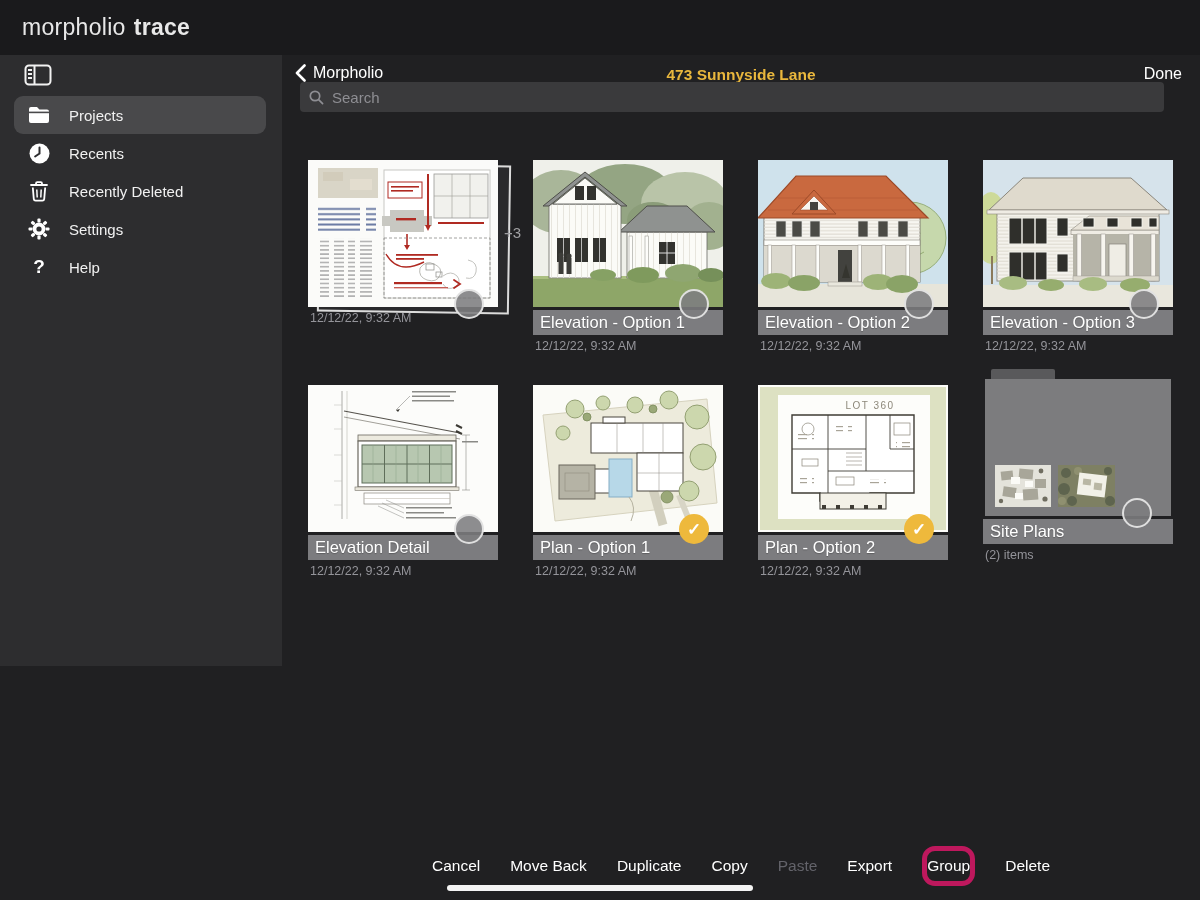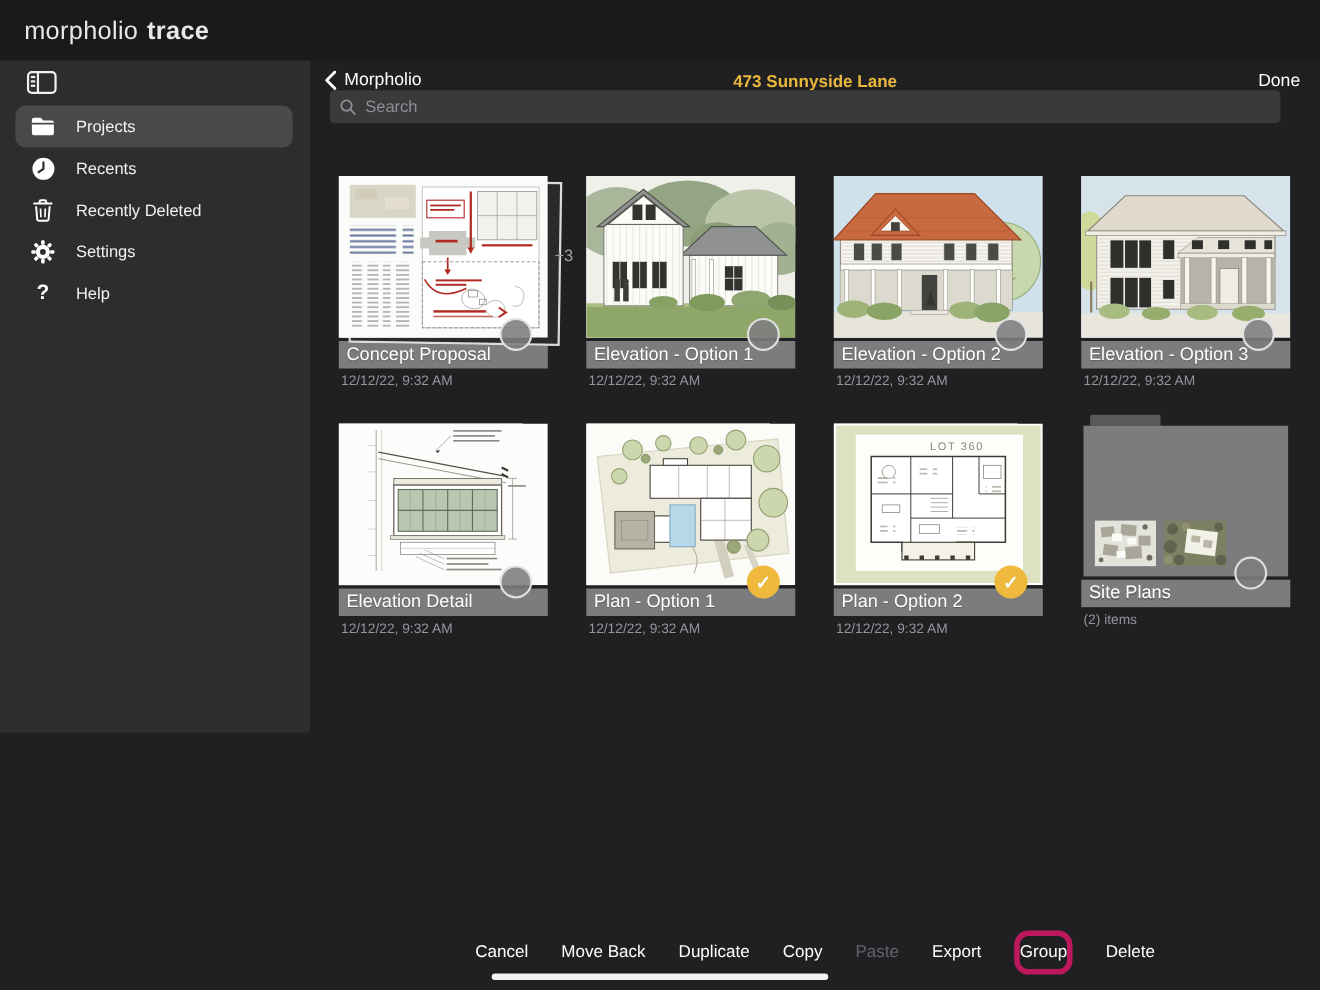--- a/index.html
+++ b/index.html
@@ -209,23 +209,20 @@
 
         <path d="M78,94 C88,112 104,108 116,102" fill="none" stroke="#b02a22" stroke-width="1.4"></path>
 
         <rect x="86" y="122" width="48" height="2.2" fill="#b02a22"></rect>
         <rect x="86" y="127" width="54" height="1.4" fill="#c66058"></rect>
         <path d="M146,120 l6,4 l-6,4" fill="none" stroke="#b02a22" stroke-width="1.8" stroke-linecap="round"></path>
       </svg>
       <div class="sel-circle"></div>
     </div>
     <div class="stack-badge">+3</div>
-    <div class="titlebar">
-        <span>Concept Proposal</span>
-      </div>
     <div class="date">12/12/22, 9:32 AM</div>
   </div>
 
   <div class="cell" style="left:251px;top:105px">
     <div class="thumb">
       <svg width="190" height="147" viewBox="0 0 190 147">
         <defs>
             <pattern id="e1-v" width="6" height="6" patternUnits="userSpaceOnUse">
               <rect width="1" height="6" fill="#e2e0d7"></rect>
             </pattern>
@@ -580,21 +577,21 @@
       <div class="sel-circle selected">
           <span class="ck">✓</span>
         </div>
     </div>
     <div class="titlebar">
         <span>Plan - Option 2</span>
       </div>
     <div class="date">12/12/22, 9:32 AM</div>
   </div>
 
-  <div class="cell" style="left:701px;top:322px">
+  <div class="cell" style="left:701px;top:314px">
     <div class="thumb" style="background:transparent">
       <div class="folder-tab"></div>
       <div class="folder-body">
         <div class="mini m1">
           <svg width="56" height="42" viewBox="0 0 56 42">
             <rect width="56" height="42" fill="#e4e3db"></rect>
             <g fill="#a8a699">
               <rect x="6" y="6" width="12" height="9" transform="rotate(-6 12 10)"></rect>
               <rect x="24" y="4" width="14" height="10" transform="rotate(5 31 9)"></rect>
               <rect x="40" y="14" width="11" height="9"></rect>

